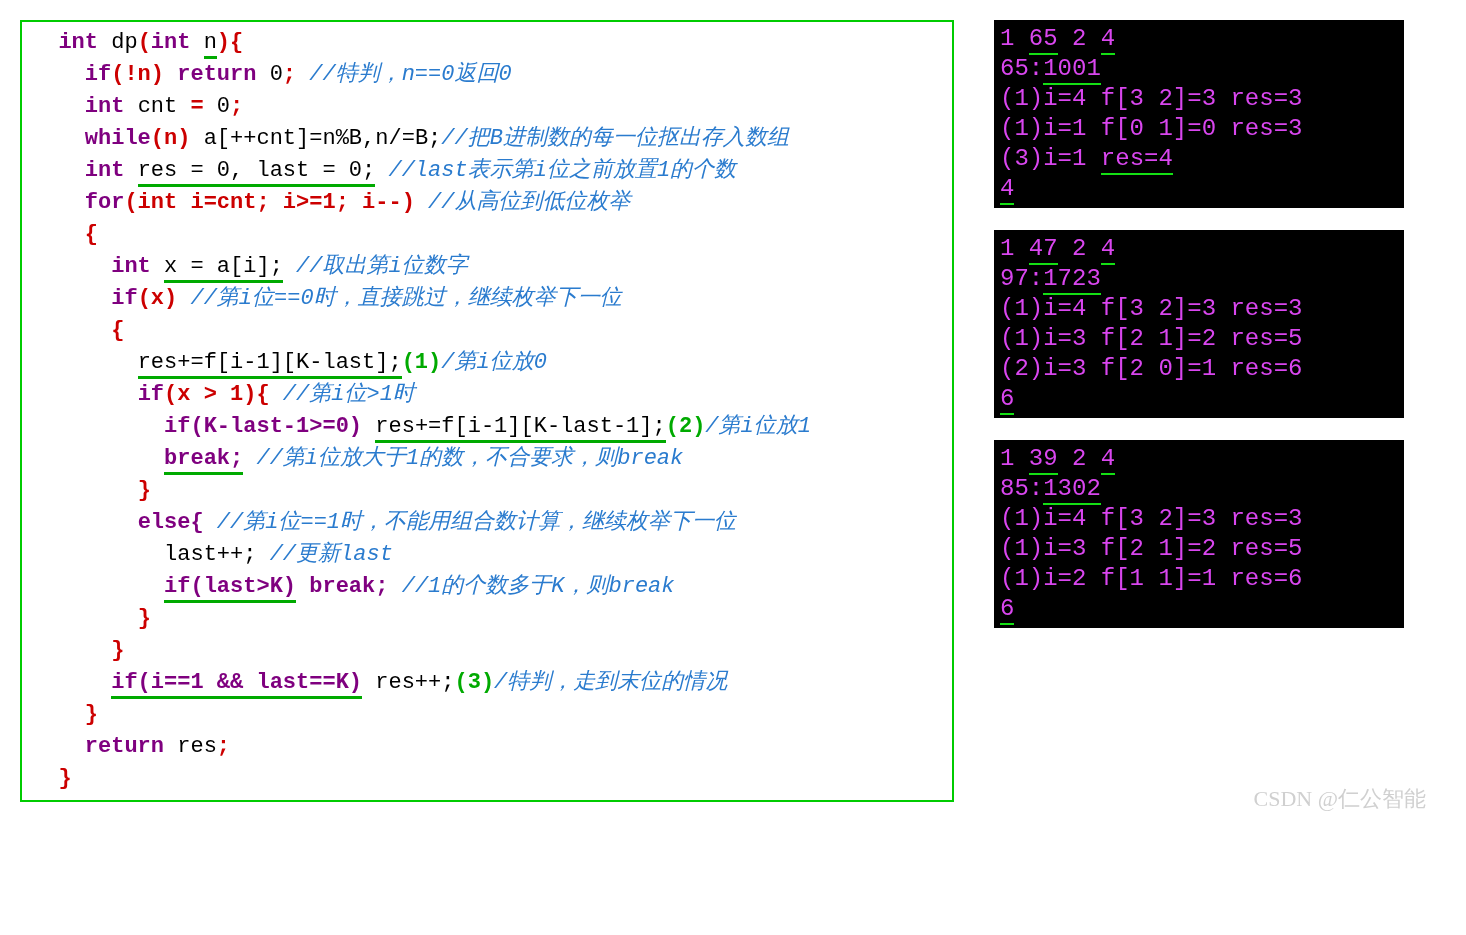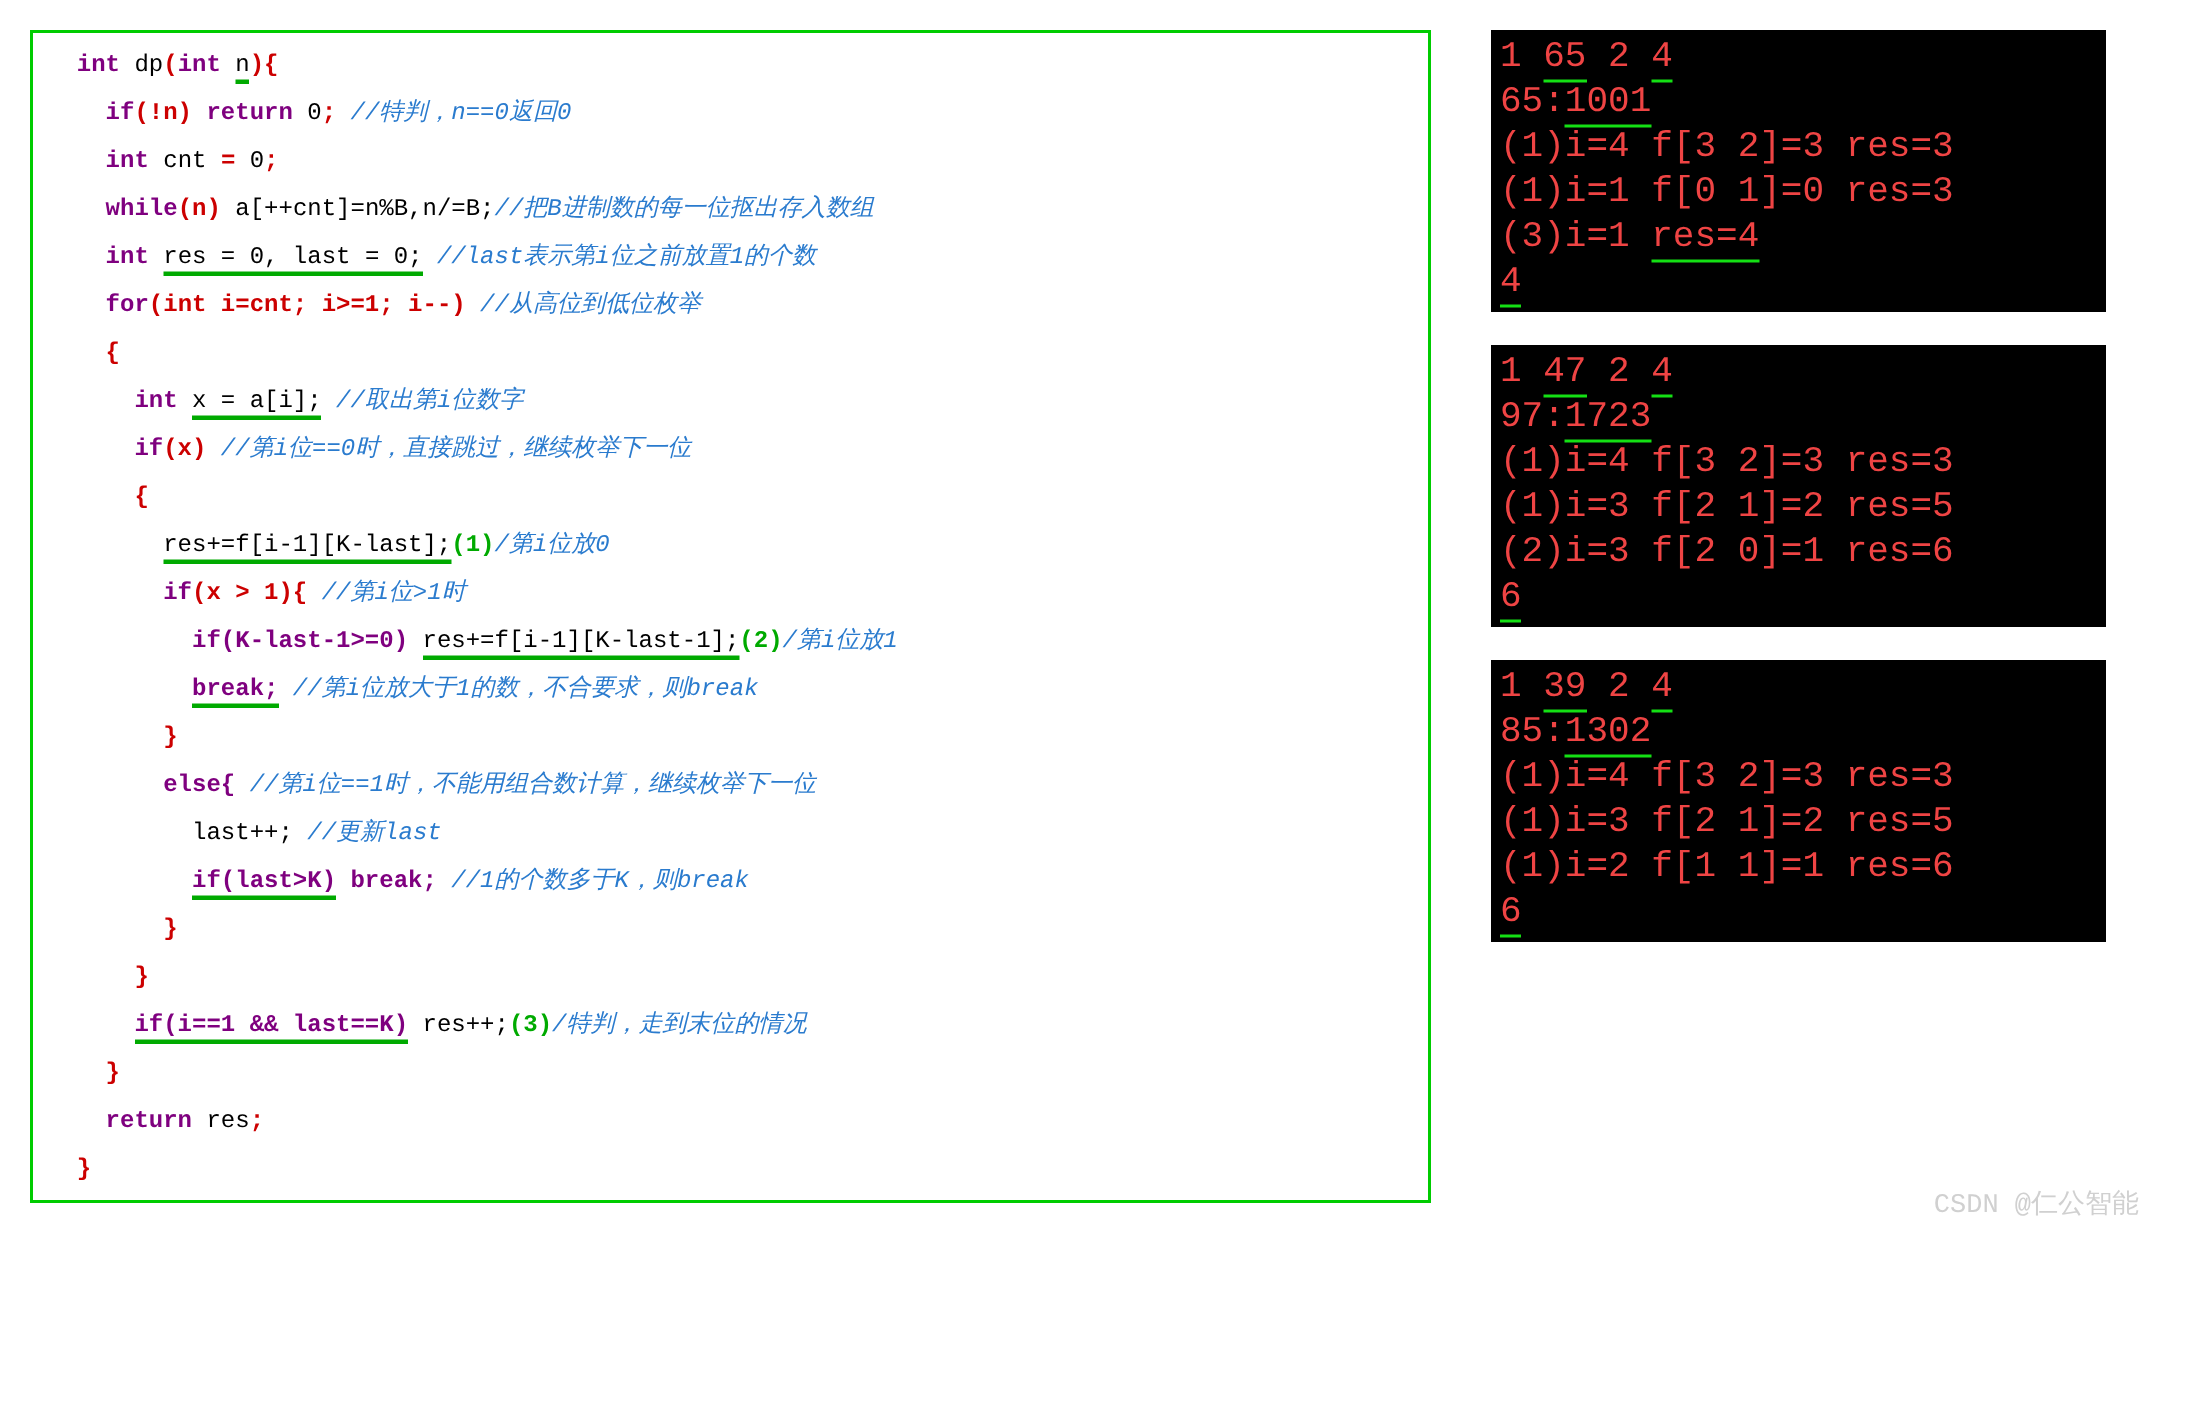--- a/index.html
+++ b/index.html
@@ -13,21 +13,21 @@
 }
 .container {
   display: flex;
   gap: 40px;
   align-items: flex-start;
 }
 .code-block {
   border: 2px solid #00cc00;
   padding: 5px 10px;
   font-family: Consolas, "Courier New", monospace;
-  font-size: 16px;
+  font-size: 22px;
   line-height: 32px;
   white-space: pre;
   flex: 0 0 auto;
   width: 910px;
   position: relative;
 }
 .code-block .kw { color: #7f007f; font-weight: bold; }
 .code-block .op { color: #cc0000; font-weight: bold; }
 .code-block .cm { color: #2a7bce; font-style: italic; }
 .code-block .br { color: #cc0000; font-weight: bold; }
@@ -35,35 +35,35 @@
 .underline { border-bottom: 3px solid #00aa00; padding-bottom: 1px; }
 .right-col {
   display: flex;
   flex-direction: column;
   gap: 22px;
   flex: 0 0 auto;
   width: 410px;
 }
 .term {
   background: #000;
-  color: #ef4444;
+  color: #d946ef;
   font-family: Consolas, "Courier New", monospace;
   font-size: 24px;
   line-height: 30px;
   padding: 4px 6px;
   white-space: pre;
 }
 .term .ul { border-bottom: 2px solid #14e014; padding-bottom: 1px; }
 .watermark {
   position: absolute;
   right: 40px;
   bottom: 8px;
   color: #d0d0d0;
-  font-size: 18px;
-  font-family: Liberation Mono, monospace;
+  font-size: 22px;
+  font-family: Liberation Serif, serif;
   text-align: center;
 }
 </style>
 </head>
 <body>
 
 <div class="container">
 <div class="code-block">  <span class="kw">int</span> <span>dp</span><span class="op">(</span><span class="kw">int</span> <span class="underline">n</span><span class="op">){</span>
     <span class="kw">if</span><span class="op">(!n)</span> <span class="kw">return</span> <span>0</span><span class="op">;</span> <span class="cm">//特判，n==0返回0</span>
     <span class="kw">int</span> <span>cnt</span> <span class="op">=</span> <span>0</span><span class="op">;</span>

